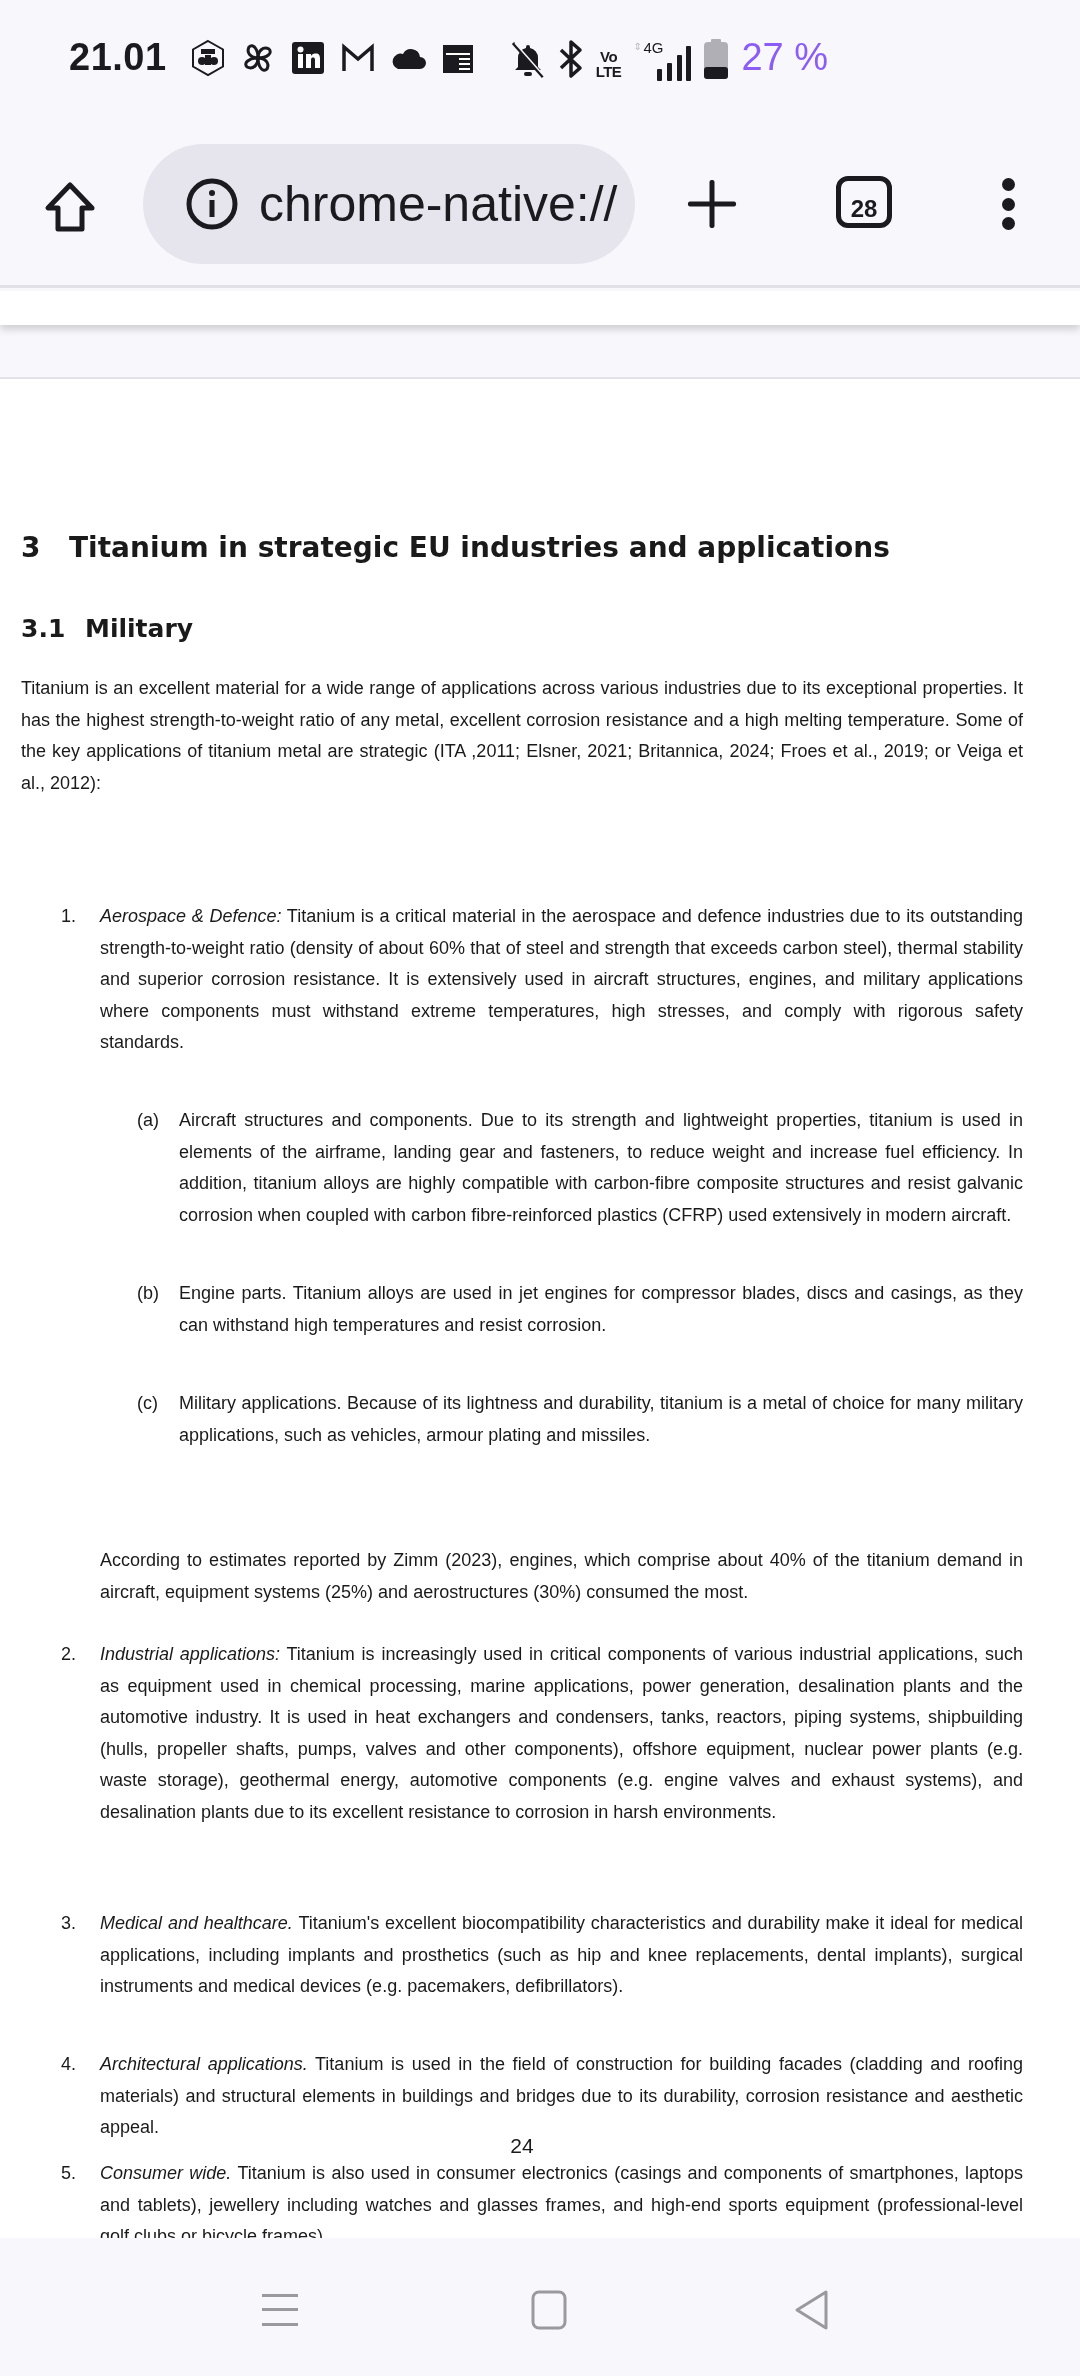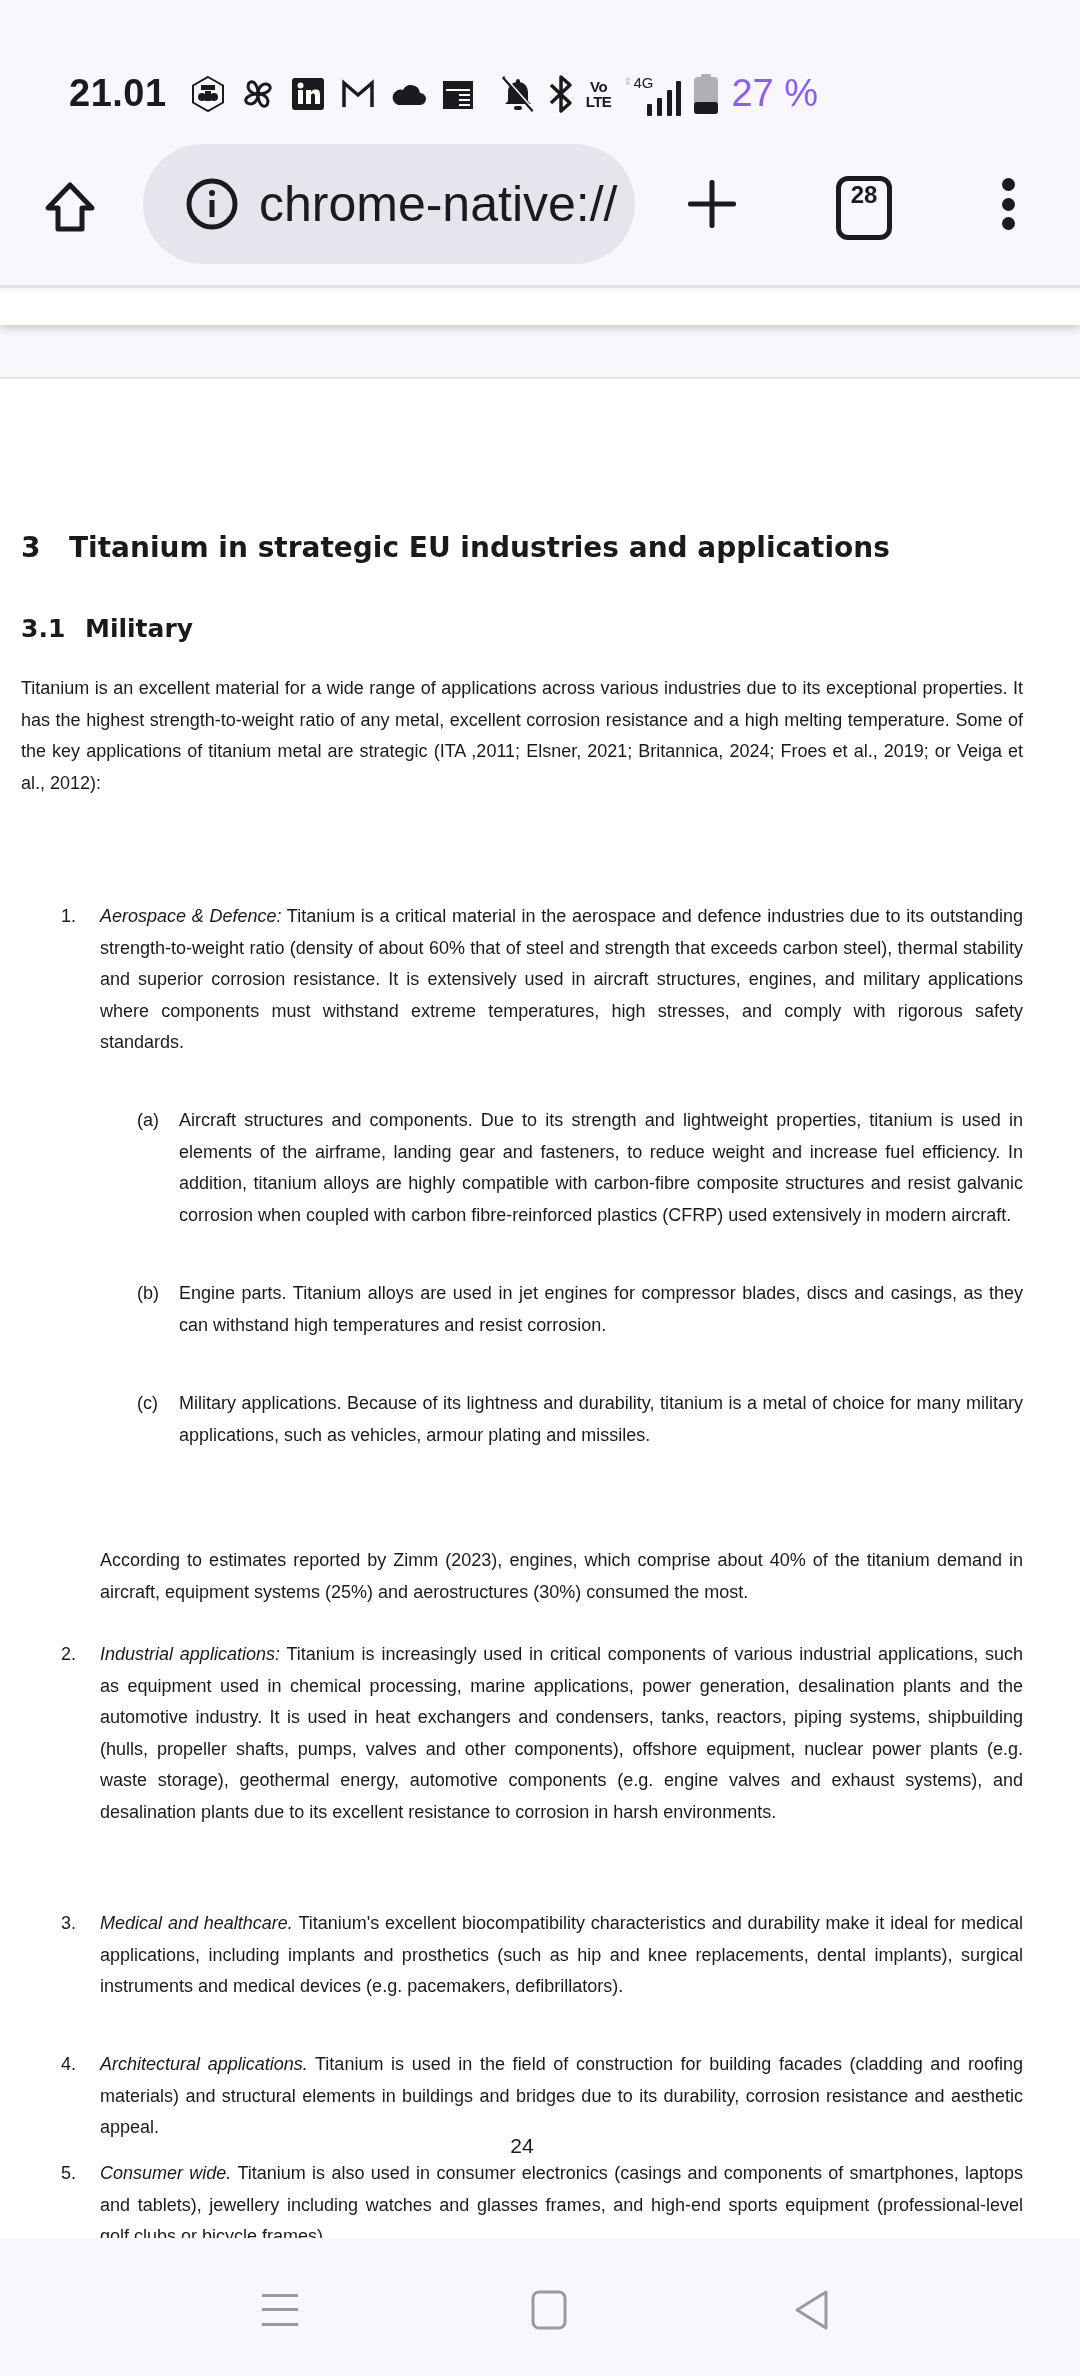--- a/index.html
+++ b/index.html
@@ -1,39 +1,39 @@
 <!DOCTYPE html>
 <html><head>
   <meta charset="utf-8">
   <style>
     * { box-sizing: border-box; margin: 0; padding: 0; }
     html, body { width: 1080px; height: 2376px; overflow: hidden; background: #f8f7fc; }
     body { position: relative; font-family: "Liberation Sans", sans-serif; color: #1b1b1f; }
 
     
-    .status-bar { position: absolute; left: 0; top: 0; width: 880px; height: 120px; background: #f8f7fc; margin-top: 36px; }
+    .status-bar { position: absolute; left: 0; top: 0; width: 880px; height: 120px; background: #f8f7fc; }
     .status-time { position: absolute; left: 69px; top: 36px; font-size: 38px; font-weight: bold; letter-spacing: 0.5px; color: #1b1b1f; }
     .status-left-icons { position: absolute; left: 190px; top: 40px; display: flex; gap: 14px; align-items: center; }
     .status-left-icons .si { width: 36px; height: 36px; display: flex; align-items: center; justify-content: center; }
-    .status-right { position: absolute; right: 62px; top: 36px; display: flex; align-items: center; gap: 12px; }
+    .status-right { position: absolute; right: 52px; top: 36px; display: flex; align-items: flex-end; gap: 12px; }
     .status-right .si { display: flex; align-items: center; justify-content: center; }
     .volte { font-size: 15px; font-weight: bold; line-height: 15px; text-align: center; letter-spacing: -0.5px; }
     .net-4g { position: relative; width: 58px; height: 40px; }
     .net-4g .lbl { position: absolute; left: 10px; top: 0; font-size: 15px; font-weight: normal; }
     .net-4g .arr { position: absolute; left: 0; top: 2px; font-size: 10px; color: #b8b8bc; }
     .battery-text { font-size: 38px; color: #8b5cf6; }
 
     
     .toolbar { position: absolute; left: 0; top: 120px; width: 1080px; height: 168px; background: #f8f7fc; border-bottom: 3px solid #e2e1e8; }
     .home-btn { position: absolute; left: 38px; top: 56px; width: 64px; height: 64px; display: flex; align-items: center; justify-content: center; }
     .omnibox { position: absolute; left: 143px; top: 24px; width: 492px; height: 120px; border-radius: 60px; background: #e6e5ee; overflow: hidden; display: flex; align-items: center; }
     .omnibox .info { margin-left: 42px; width: 54px; height: 54px; display: flex; align-items: center; justify-content: center; flex: 0 0 auto; }
     .omnibox .url { margin-left: 20px; font-size: 50px; color: #1b1b1f; white-space: nowrap; overflow: hidden; width: 360px; }
     .new-tab-btn { position: absolute; left: 680px; top: 52px; width: 64px; height: 64px; display: flex; align-items: center; justify-content: center; }
-    .tab-switcher { position: absolute; left: 836px; top: 56px; width: 56px; height: 64px; border: 5px solid #1b1b1f; border-radius: 12px; display: flex; align-items: flex-start; justify-content: center; font-size: 24px; font-weight: bold; }
+    .tab-switcher { position: absolute; left: 836px; top: 56px; width: 56px; height: 52px; border: 5px solid #1b1b1f; border-radius: 12px; display: flex; align-items: flex-end; justify-content: center; font-size: 24px; font-weight: bold; }
     .menu-btn { position: absolute; left: 990px; top: 52px; width: 36px; height: 64px; display: flex; flex-direction: column; align-items: center; justify-content: space-between; padding: 6px 0; }
     .menu-btn span { width: 13px; height: 13px; border-radius: 50%; background: #1b1b1f; display: block; }
 
     
     .viewport { position: absolute; left: 0; top: 291px; width: 1080px; height: 1947px; background: #f8f7fc; overflow: hidden; }
     .prev-page { position: absolute; left: 0; top: 0; width: 1080px; height: 34px; background: #ffffff; box-shadow: 0 4px 8px rgba(0,0,0,0.18); }
     .page { position: absolute; left: 0; top: 86px; width: 1080px; height: 1862px; background: #ffffff; border-top: 2px solid #e4e3ea; border-bottom: 1px solid #22c55e; }
     .doc { position: absolute; left: 21px; top: 0; width: 1002px; font-family: "DejaVu Sans", sans-serif; color: #1a1a1a; }
     .doc-text { font-family: "Liberation Sans", sans-serif; font-size: 18px; line-height: 31.5px; text-align: justify; color: #1a1a1a; }
     .h1 { position: absolute; left: 0; top: 152px; font-size: 28px; font-weight: bold; white-space: nowrap; }

